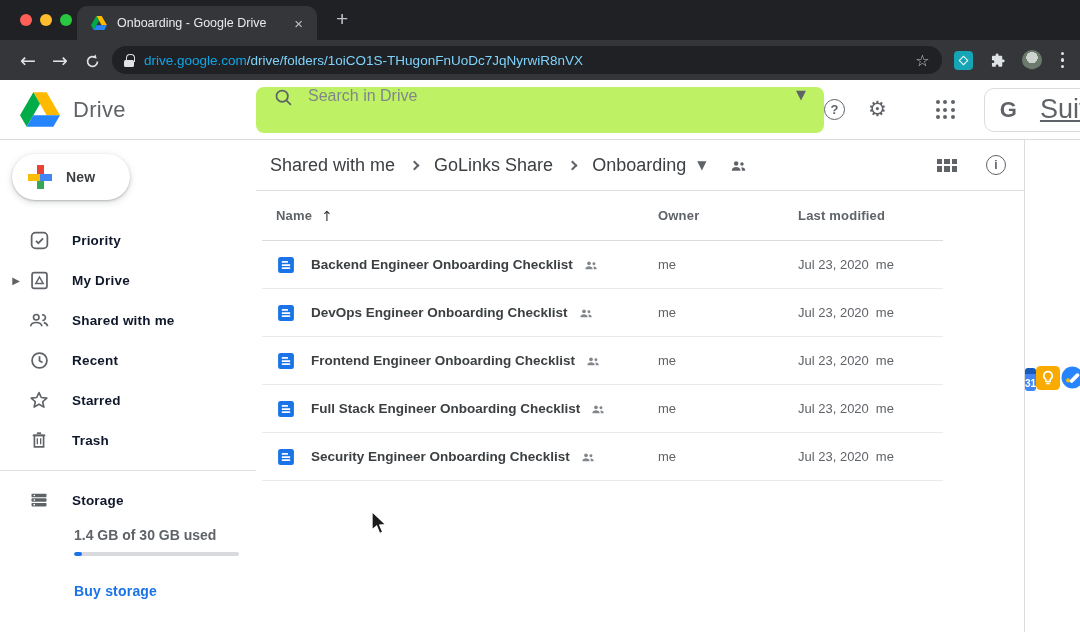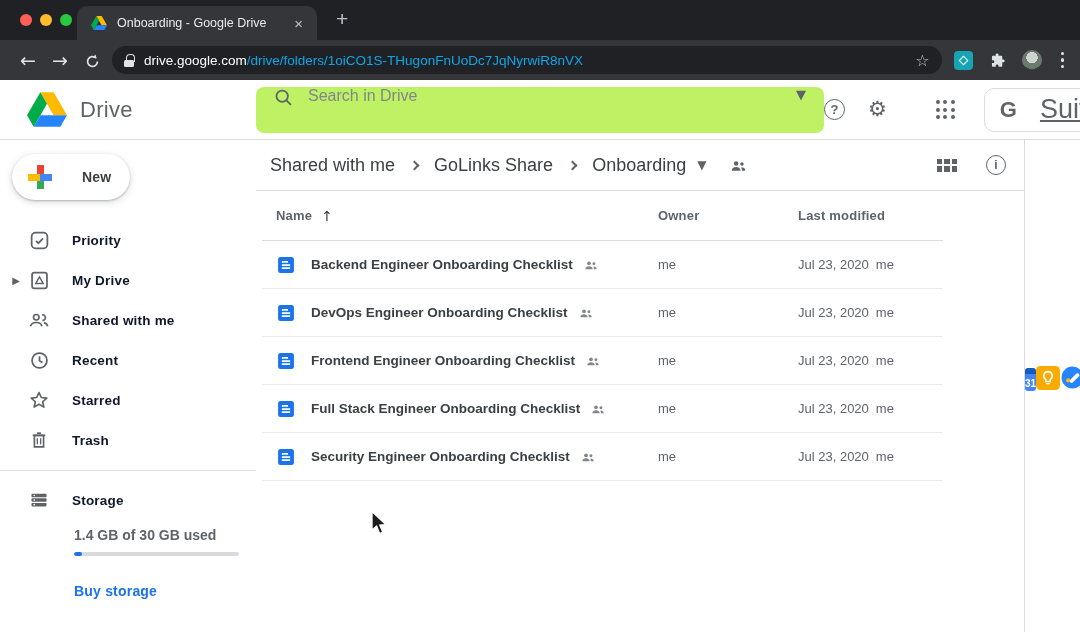--- a/index.html
+++ b/index.html
@@ -21,34 +21,34 @@
 
   
   .toolbar { height:40px; background:#35363a; display:flex; align-items:center; padding:0 12px; }
   .navbtn { color:#dfe3e6; font-size:19px; line-height:1; width:32px; text-align:center; flex:none; }
   .urlbar { flex:1; height:28px; margin:0 8px 0 4px; background:#202124; border-radius:14px;
             display:flex; align-items:center; padding:0 12px; min-width:0; }
   .lock { width:10px; height:13px; position:relative; margin-right:10px; flex:none; }
   .lock:before { content:""; position:absolute; top:0; left:1.5px; width:7px; height:7px;
                  border:1.5px solid #dfe3e6; border-bottom:none; border-radius:4px 4px 0 0; }
   .lock:after { content:""; position:absolute; bottom:0; left:0; width:10px; height:7px; background:#dfe3e6; border-radius:1.5px; }
-  .url-host { color:#ffffff; font-size:13.5px; white-space:nowrap; }
-  .url-path { color:#0ea5e9; font-size:13.5px; white-space:nowrap; overflow:hidden; text-overflow:clip; flex:1; }
+  .url-host { color:#0ea5e9; font-size:13.5px; white-space:nowrap; }
+  .url-path { color:#7dd3fc; font-size:13.5px; white-space:nowrap; overflow:hidden; text-overflow:clip; flex:1; }
   .url-star { color:#bdc1c6; font-size:16px; margin-left:8px; flex:none; }
   .extrow { display:flex; align-items:center; gap:15px; flex:none; margin-left:4px; }
   .ext-golinks { width:19px; height:19px; border-radius:4px; background:#16a5b4; display:flex; align-items:center; justify-content:center; }
   .ext-golinks i { display:block; width:7px; height:7px; border:1.6px solid #fff; transform:rotate(45deg); }
   .avatar-sm { width:20px; height:20px; border-radius:50%;
                background:radial-gradient(circle at 50% 38%, #cdd3cf 0 35%, #6c7a6e 36% 70%, #3f4a44 71%); }
   .dots3 { display:flex; flex-direction:column; gap:3px; padding:0 4px; }
   .dots3 i { width:3.5px; height:3.5px; border-radius:50%; background:#dfe3e6; }
 
   
   .dheader { height:60px; background:#fff; border-bottom:1px solid #dadce0; display:flex; align-items:center; }
-  .brand { width:256px; flex:none; display:flex; align-items:center; padding-left:27px; }
+  .brand { width:256px; flex:none; display:flex; align-items:center; padding-left:20px; }
   .brand-name { margin-left:13px; font-size:22px; color:#5f6368; letter-spacing:.3px; }
   .searchbox { width:568px; height:46px; background:#bef264; border-radius:8px; display:flex; align-items:flex-start; flex:none; }
   .searchbox svg { margin:0 14px 0 17px; flex:none; }
   .searchbox input { border:none; outline:none; background:transparent; flex:1; font-size:16px; color:#202124;
                      font-family:"Liberation Sans","DejaVu Sans",sans-serif; }
   .searchbox input::placeholder { color:#80868b; }
   .search-caret { color:#5f6368; font-size:13px; margin-right:18px; }
   .hdr-right { margin-left:auto; display:flex; align-items:center; padding-right:13px; }
   .help-ic { width:21px; height:21px; border:1.8px solid #5f6368; border-radius:50%; color:#5f6368;
              font-size:13px; font-weight:bold; display:flex; align-items:center; justify-content:center; }
@@ -62,21 +62,21 @@
   .avatar-lg { width:33px; height:33px; border-radius:50%; margin-left:11px;
                background:radial-gradient(circle at 50% 35%, #d8dcd6 0 34%, #70807a 35% 72%, #42504a 73%); }
 
   
   .appbody { display:flex; height:492px; }
 
   
   .sidebar { width:256px; flex:none; padding-top:14px; }
   .newbtn { margin-left:12px; width:118px; height:46px; background:#fff; border-radius:23px;
             box-shadow:0 1px 2px rgba(60,64,67,.3), 0 2px 6px 1px rgba(60,64,67,.15);
-            display:flex; align-items:center; padding-left:16px;gap:16px; }
+            display:flex; align-items:center; padding-left:16px; }
   .plus-multi { position:relative; width:24px; height:24px; flex:none; }
   .plus-multi .v { position:absolute; left:8.5px; top:0; width:7px; height:24px;
                    background:linear-gradient(180deg,#ea4335 0 50%,#34a853 50% 100%); }
   .plus-multi .h { position:absolute; top:8.5px; left:0; width:24px; height:7px;
                    background:linear-gradient(90deg,#fbbc04 0 50%,#4285f4 50% 100%); }
   .newbtn-label { margin-left:14px; font-size:14px; font-weight:bold; color:#3c4043; letter-spacing:.2px; }
   .navlist { margin-top:20px; }
   .navitem { height:40px; display:flex; align-items:center; padding-left:8px; }
   .expander { width:16px; text-align:center; color:#5f6368; font-size:10px; flex:none; }
   .navicon { width:22px; height:22px; margin-left:4px; flex:none; display:flex; align-items:center; justify-content:center; }

